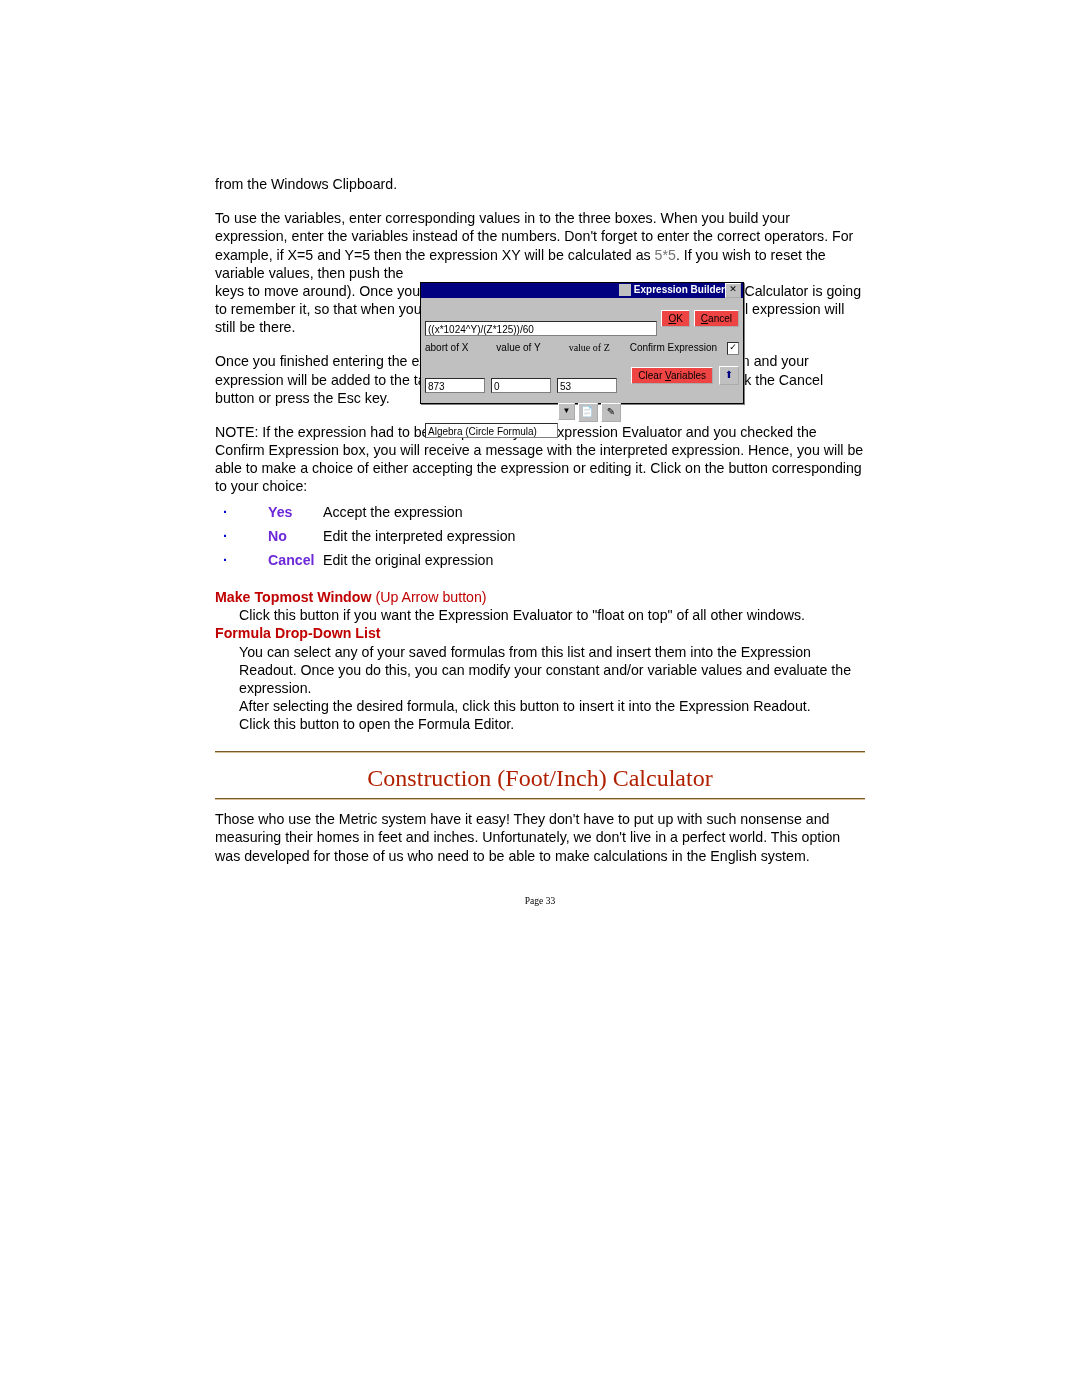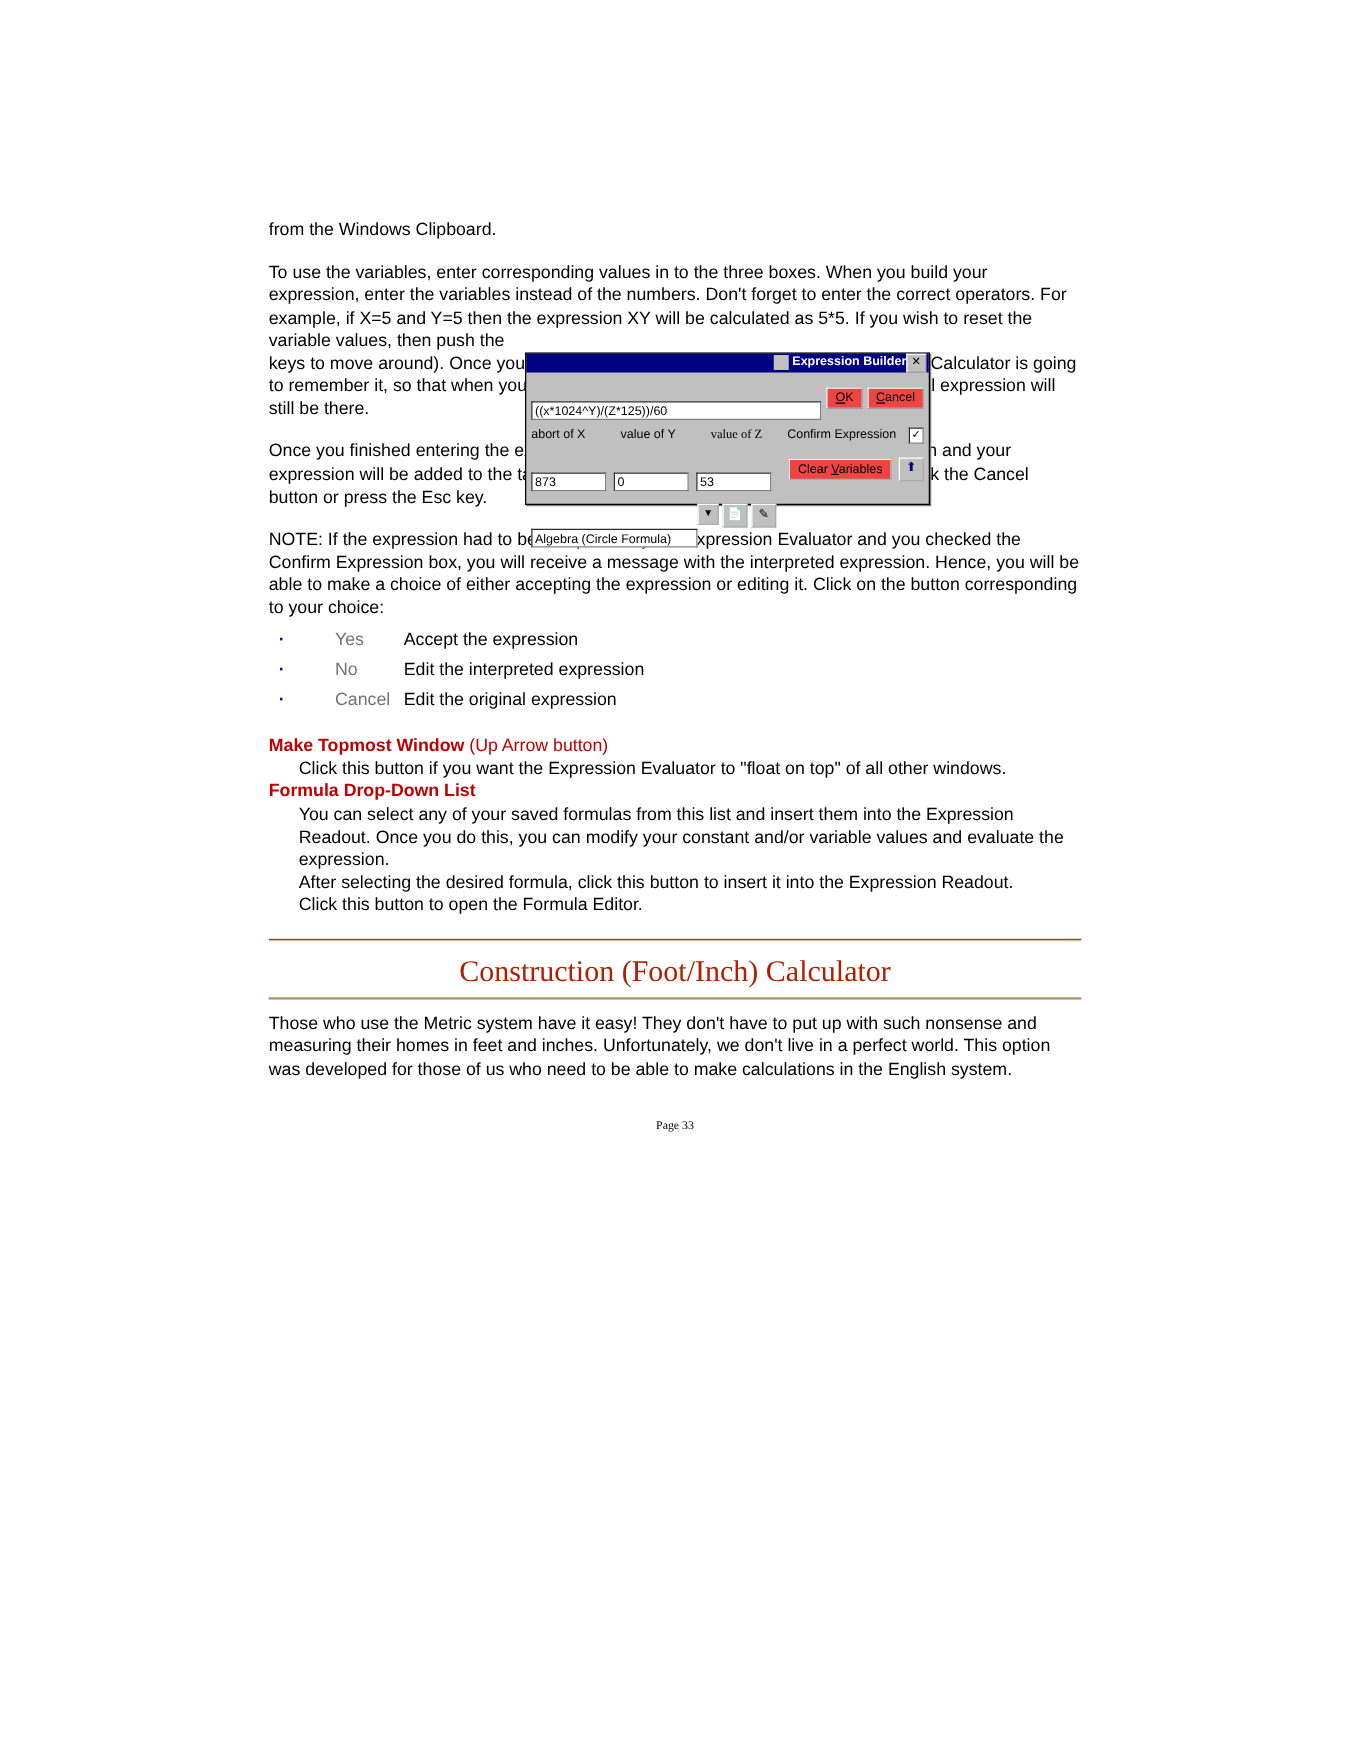--- a/index.html
+++ b/index.html
@@ -107,29 +107,29 @@
   .formula-sel .sunken { flex:1; }
   .dd-btn {
     width:15px; height:15px; border:1px outset #fff; background:#c0c0c0;
     display:flex; align-items:center; justify-content:center; font-size:8px;
   }
   .mini-btn {
     width:18px; height:17px; border:1px outset #fff; background:#c0c0c0;
     display:flex; align-items:center; justify-content:center; font-size:10px;
   }
 
-  .blue-link { color:#000000; }
+  .blue-link { color:#737373; }
 
   .choices { margin-top:4px; }
   .choice-row {
     display:flex; align-items:baseline;
     padding: 3px 0;
   }
   .dot-col { width:45px; color:#0000d0; font-weight:bold; text-align:left; padding-left:8px;}
-  .opt-col { width:55px; color:#737373; font-weight:normal; }
+  .opt-col { width:55px; color:#6d28d9; font-weight:bold; }
   .desc-col { flex:1; }
 
   .section-hdr { font-weight:bold; color:#c00000; }
   .section-hdr .sub { font-weight:normal; color:#c00000; }
   .indent { margin-left:24px; }
 
   .divider {
     border: none;
     border-top: 1px solid #7a5a2a;
     border-bottom: 1px solid #d8c098;

